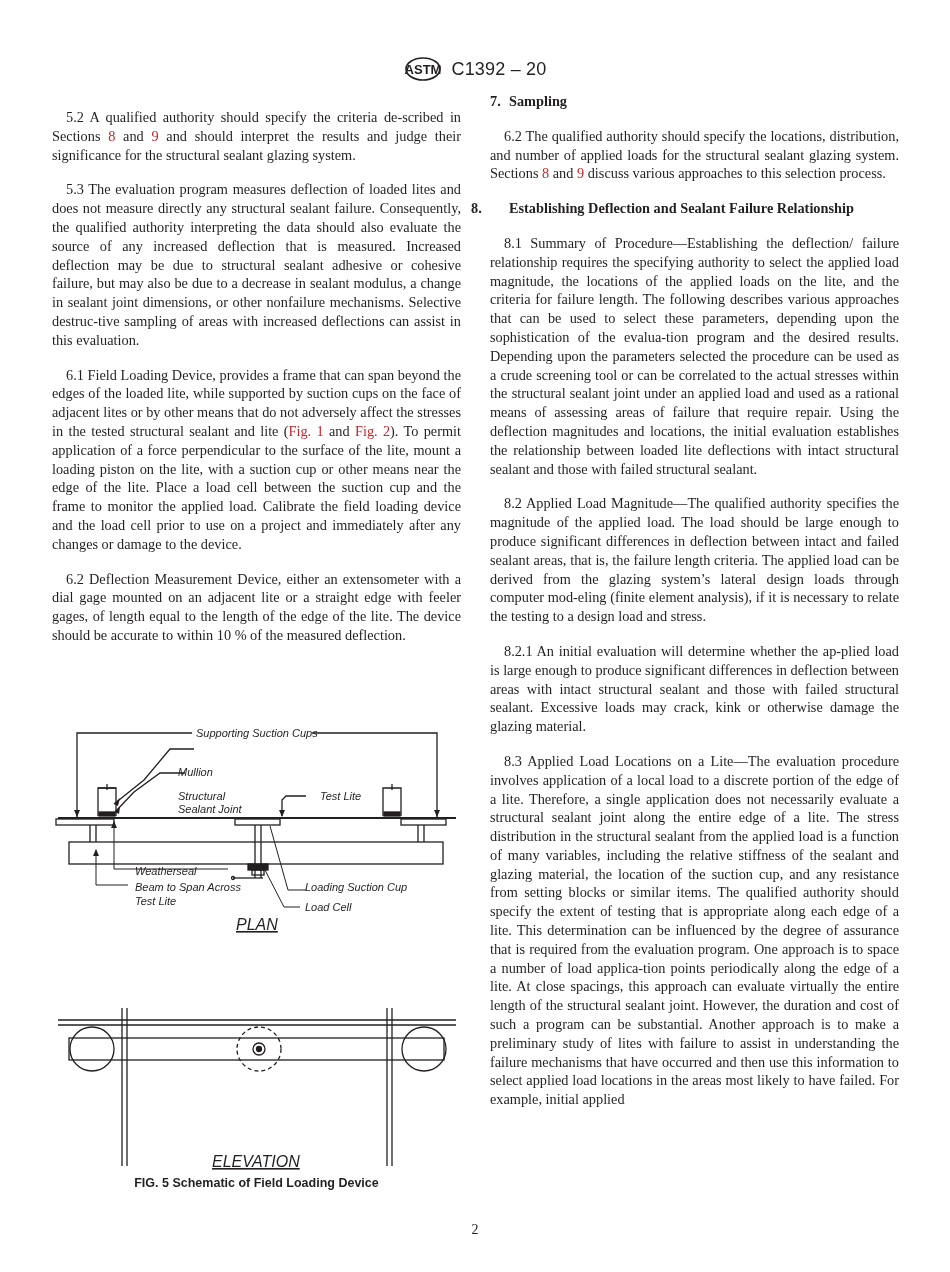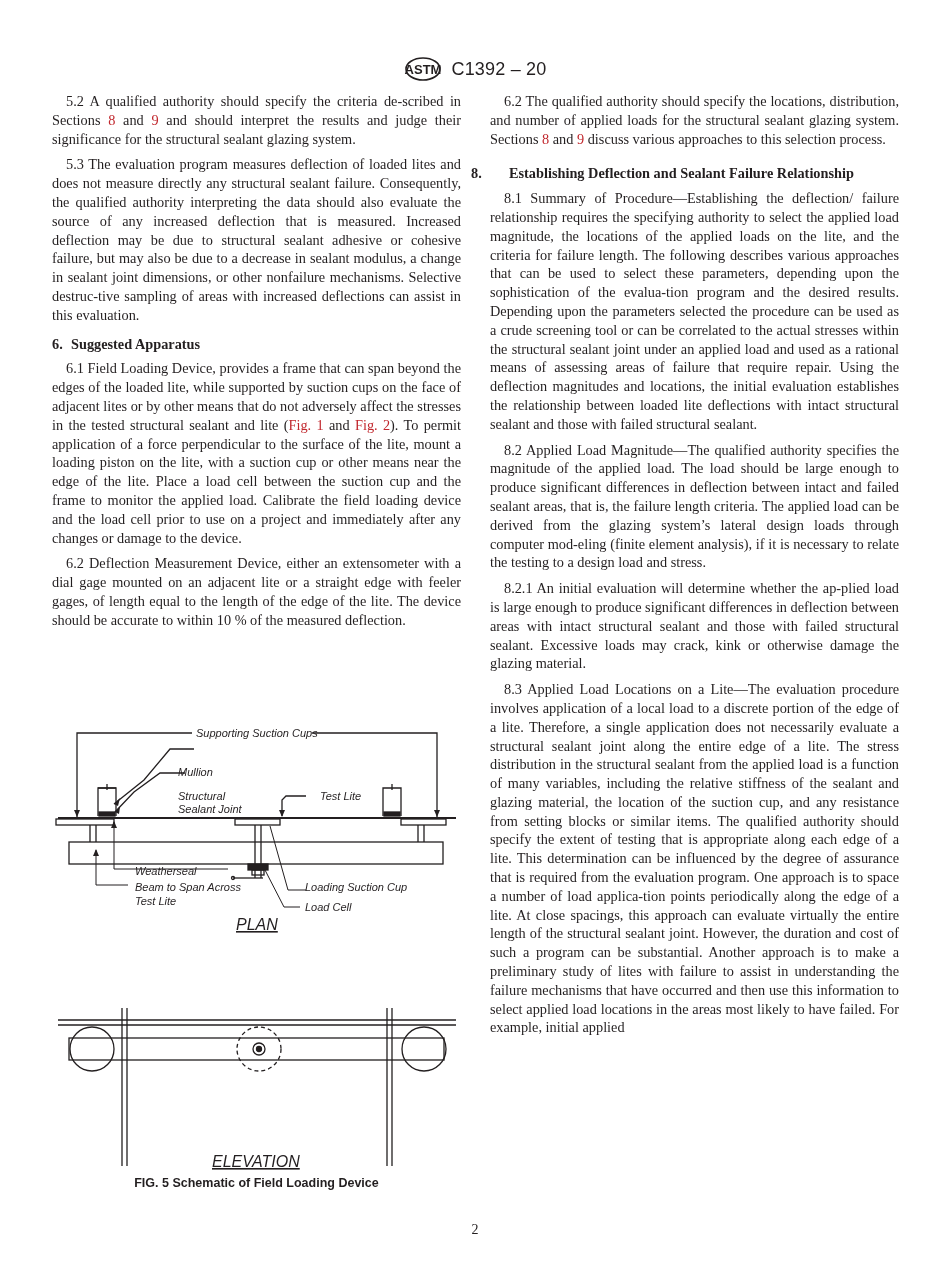--- a/index.html
+++ b/index.html
@@ -5,21 +5,21 @@
   html, body { margin:0; padding:0; background:#ffffff; }
   body { width:950px; height:1272px; position:relative; overflow:hidden; color:#231f20;
          font-family:"Liberation Serif","DejaVu Serif",serif; }
   .header { position:absolute; top:56px; left:0; width:950px; text-align:center; height:28px; }
   .header .logo { display:inline-block; vertical-align:middle; width:40px; height:26px; }
   .header .desig { display:inline-block; vertical-align:middle; font-family:"Liberation Sans","DejaVu Sans",sans-serif;
                    font-weight:normal; font-size:18px; margin-left:4px; letter-spacing:0.2px; }
   .col { position:absolute; top:92px; font-size:14.3px; line-height:18.8px; text-align:justify; }
   .col.left { left:52px; width:409px; }
   .col.right { left:490px; width:409px; }
-  p { margin:0 0 7px 0; text-indent:14px; hyphens:manual; }
+  p { margin:16px 0 7px 0; text-indent:14px; hyphens:manual; }
   h2 { font-size:14.3px; font-weight:bold; margin:10px 0 6px 0; line-height:18.8px; }
   h2 .num { display:inline-block; width:19px; }
   h2.hang { padding-left:19px; text-indent:-19px; }
   .link { color:#c1272d; }
   .it { }
   .figure { position:absolute; left:52px; top:718px; width:409px; height:480px; }
   .figure svg { position:absolute; left:0; top:0; }
   .figlabel { font-family:"Liberation Sans","DejaVu Sans",sans-serif; font-style:italic; font-size:11px; fill:#231f20; }
   .figtitle { font-family:"Liberation Sans","DejaVu Sans",sans-serif; font-style:italic; font-size:16px; fill:#231f20; }
   .caption { position:absolute; left:52px; top:1176px; width:409px; text-align:center;
@@ -35,21 +35,20 @@
     <text x="20" y="18" text-anchor="middle" font-family="Liberation Sans, sans-serif" font-weight="bold" font-size="13" fill="#231f20">ASTM</text>
   </svg>
   <span class="desig">C1392 – 20</span>
 </div>
 
 <div class="col left">
   <p><span>5.2 A qualified authority should specify the criteria de-scribed in Sections </span><span class="link">8</span><span> and </span><span class="link">9</span><span> and should interpret the results and judge their significance for the structural sealant glazing system.</span></p>
 
   <p>5.3 The evaluation program measures deflection of loaded lites and does not measure directly any structural sealant failure. Consequently, the qualified authority interpreting the data should also evaluate the source of any increased deflection that is measured. Increased deflection may be due to structural sealant adhesive or cohesive failure, but may also be due to a decrease in sealant modulus, a change in sealant joint dimensions, or other nonfailure mechanisms. Selective destruc-tive sampling of areas with increased deflections can assist in this evaluation.</p>
 
-  <h2><span class="num">6.</span><span>Suggested Apparatus</span></h2>
 
   <p><span>6.1 </span><span class="it">Field Loading Device,</span><span> provides a frame that can span beyond the edges of the loaded lite, while supported by suction cups on the face of adjacent lites or by other means that do not adversely affect the stresses in the tested structural sealant and lite (</span><span class="link">Fig. 1</span><span> and </span><span class="link">Fig. 2</span><span>). To permit application of a force perpendicular to the surface of the lite, mount a loading piston on the lite, with a suction cup or other means near the edge of the lite. Place a load cell between the suction cup and the frame to monitor the applied load. Calibrate the field loading device and the load cell prior to use on a project and immediately after any changes or damage to the device.</span></p>
 
   <p><span>6.2 </span><span class="it">Deflection Measurement Device,</span><span> either an extensometer with a dial gage mounted on an adjacent lite or a straight edge with feeler gages, of length equal to the length of the edge of the lite. The device should be accurate to within 10 % of the measured deflection.</span></p>
 </div>
 
 <div class="figure">
   <svg width="409" height="460" viewBox="0 0 409 460">
     <g stroke="#231f20" fill="none" stroke-width="1.3">
 
@@ -122,20 +121,21 @@
       <text class="figlabel" x="253" y="173">Loading Suction Cup</text>
       <text class="figlabel" x="253" y="193">Load Cell</text>
       <text class="figtitle" x="184" y="212" text-decoration="underline">PLAN</text>
       <text class="figtitle" x="160" y="449" text-decoration="underline">ELEVATION</text>
     </g>
   </svg>
 </div>
 <div class="caption">FIG. 5 Schematic of Field Loading Device</div>
 
 <div class="col right">
+  <h2 style="margin-top:0"><span class="num">7.</span><span>Sampling</span></h2>
 
   <p><span>6.2 The qualified authority should specify the locations, distribution, and number of applied loads for the structural sealant glazing system. Sections </span><span class="link">8</span><span> and </span><span class="link">9</span><span> discuss various approaches to this selection process.</span></p>
 
   <h2 class="hang" style="margin-top:16px"><span class="num">8.</span><span>Establishing Deflection and Sealant Failure Relationship</span></h2>
 
   <p><span>8.1 </span><span class="it">Summary of Procedure</span><span>—Establishing the deflection/ failure relationship requires the specifying authority to select the applied load magnitude, the locations of the applied loads on the lite, and the criteria for failure length. The following describes various approaches that can be used to select these parameters, depending upon the sophistication of the evalua-tion program and the desired results. Depending upon the parameters selected the procedure can be used as a crude screening tool or can be correlated to the actual stresses within the structural sealant joint under an applied load and used as a rational means of assessing areas of failure that require repair. Using the deflection magnitudes and locations, the initial evaluation establishes the relationship between loaded lite deflections with intact structural sealant and those with failed structural sealant.</span></p>
 
   <p><span>8.2 </span><span class="it">Applied Load Magnitude</span><span>—The qualified authority specifies the magnitude of the applied load. The load should be large enough to produce significant differences in deflection between intact and failed sealant areas, that is, the failure length criteria. The applied load can be derived from the glazing system’s lateral design loads through computer mod-eling (finite element analysis), if it is necessary to relate the testing to a design load and stress.</span></p>
 
   <p>8.2.1 An initial evaluation will determine whether the ap-plied load is large enough to produce significant differences in deflection between areas with intact structural sealant and those with failed structural sealant. Excessive loads may crack, kink or otherwise damage the glazing material.</p>

